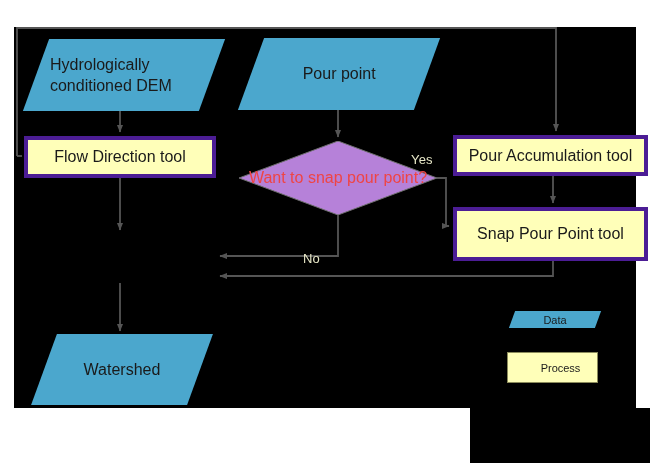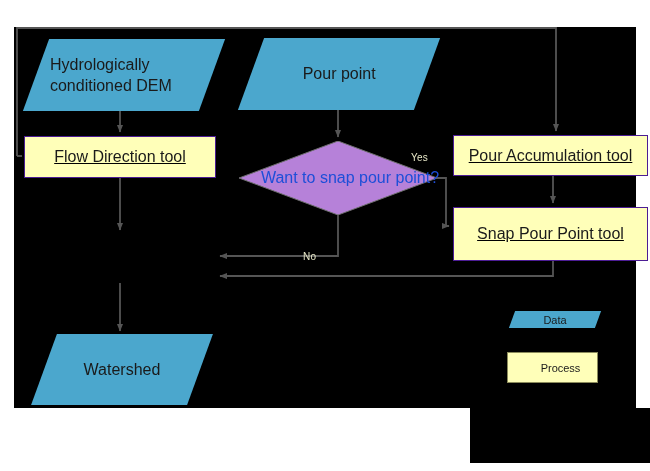--- a/index.html
+++ b/index.html
@@ -59,57 +59,56 @@
     box-sizing: border-box;
   }
   .data-text {
     color: #1a1a1a;
     font-size: 16px;
     line-height: 1.32;
   }
   
   .process-shape {
     background: #ffffb9;
-    border: 1px solid #4c1d95;
-    text-decoration: underline;
+    border: 4px solid #4c1d95;
   }
   .process-text {
     color: #1a1a1a;
     font-size: 16px;
     width: 100%;
     text-align: center;
   }
   
   .diamond-wrap {
     position: absolute;
   }
   .diamond-wrap svg {
     position: absolute;
     left: 0;
     top: 0;
   }
   .diamond-label {
     position: absolute;
-    left: 12px;
+    left: 0;
     top: 0;
     width: 100%;
     height: 100%;
     display: flex;
     align-items: center;
     justify-content: center;
     text-align: left;
-    color: #1d4ed8;
+    color: #ef4444;
     font-size: 16px;
     line-height: 1.3;
   }
   
   .branch-label {
     position: absolute;
     color: #e8e8c8;
-    font-size: 10px;
+    font-size: 13px;
     letter-spacing: 0.2px;
     text-align: right;
   }
   
   .legend-data {
     position: absolute;
     background: #4ba7cd;
     transform: skewX(-20deg);
   }
   .legend-data > .inner {

